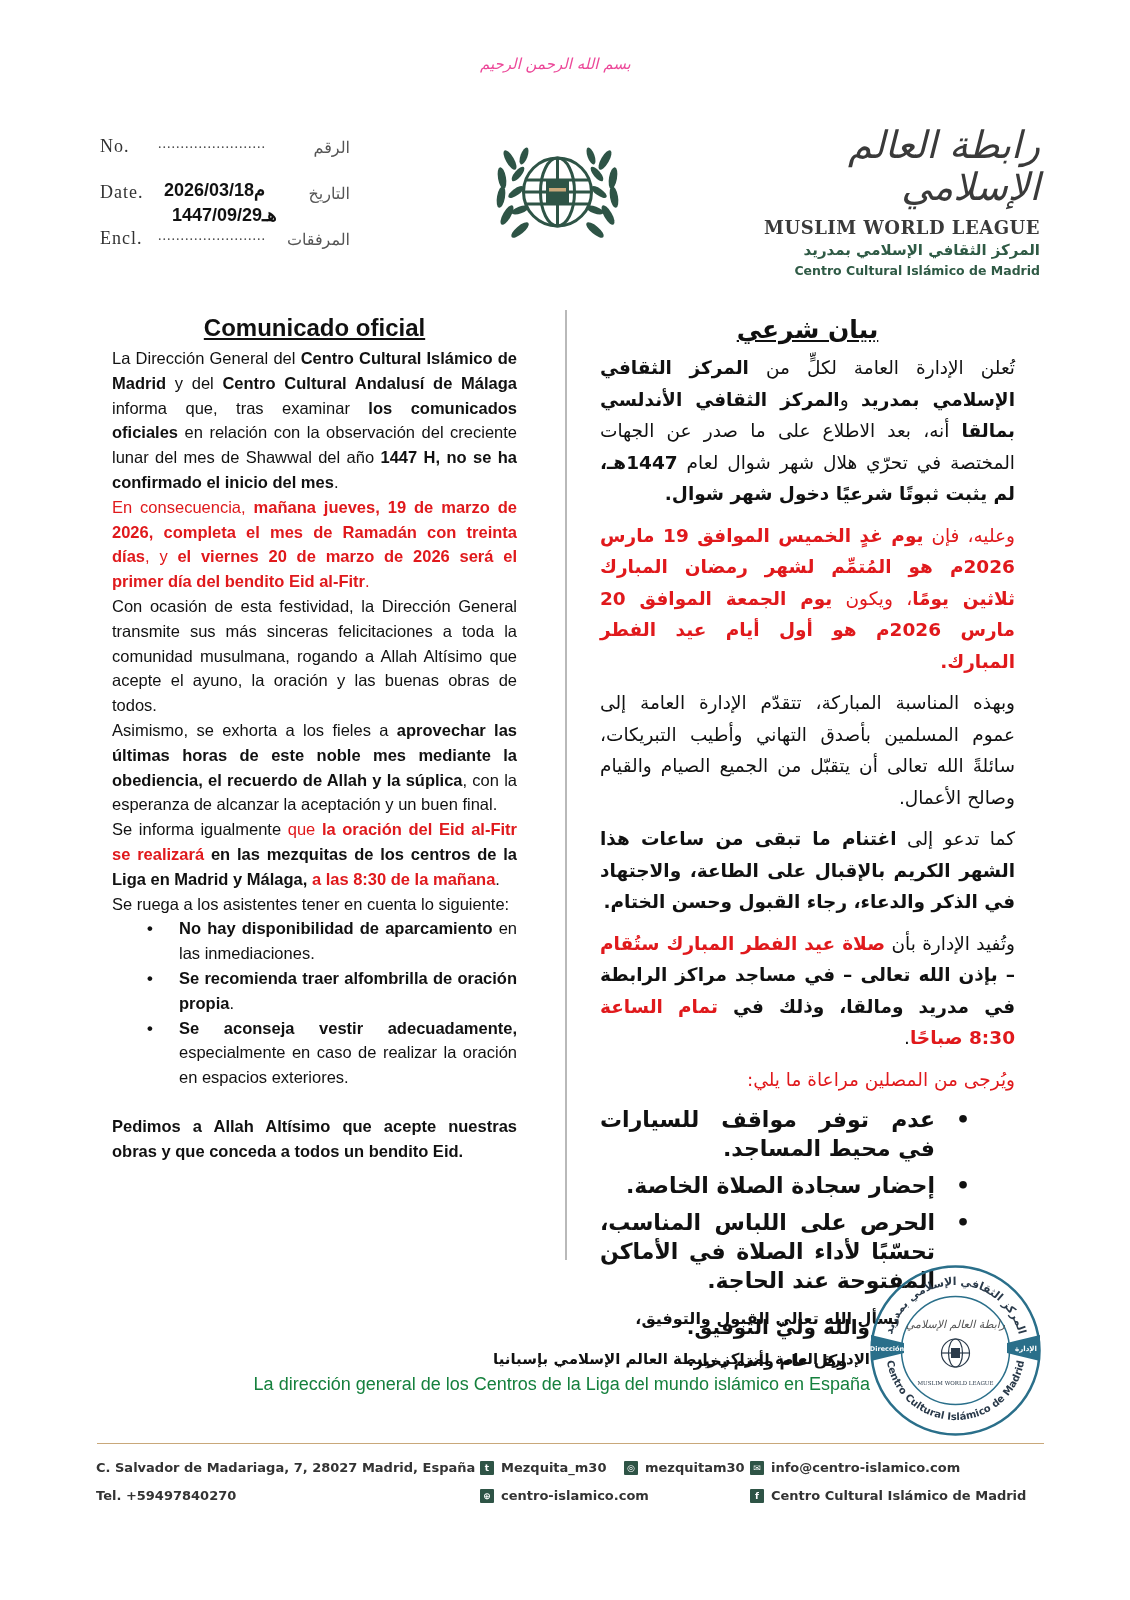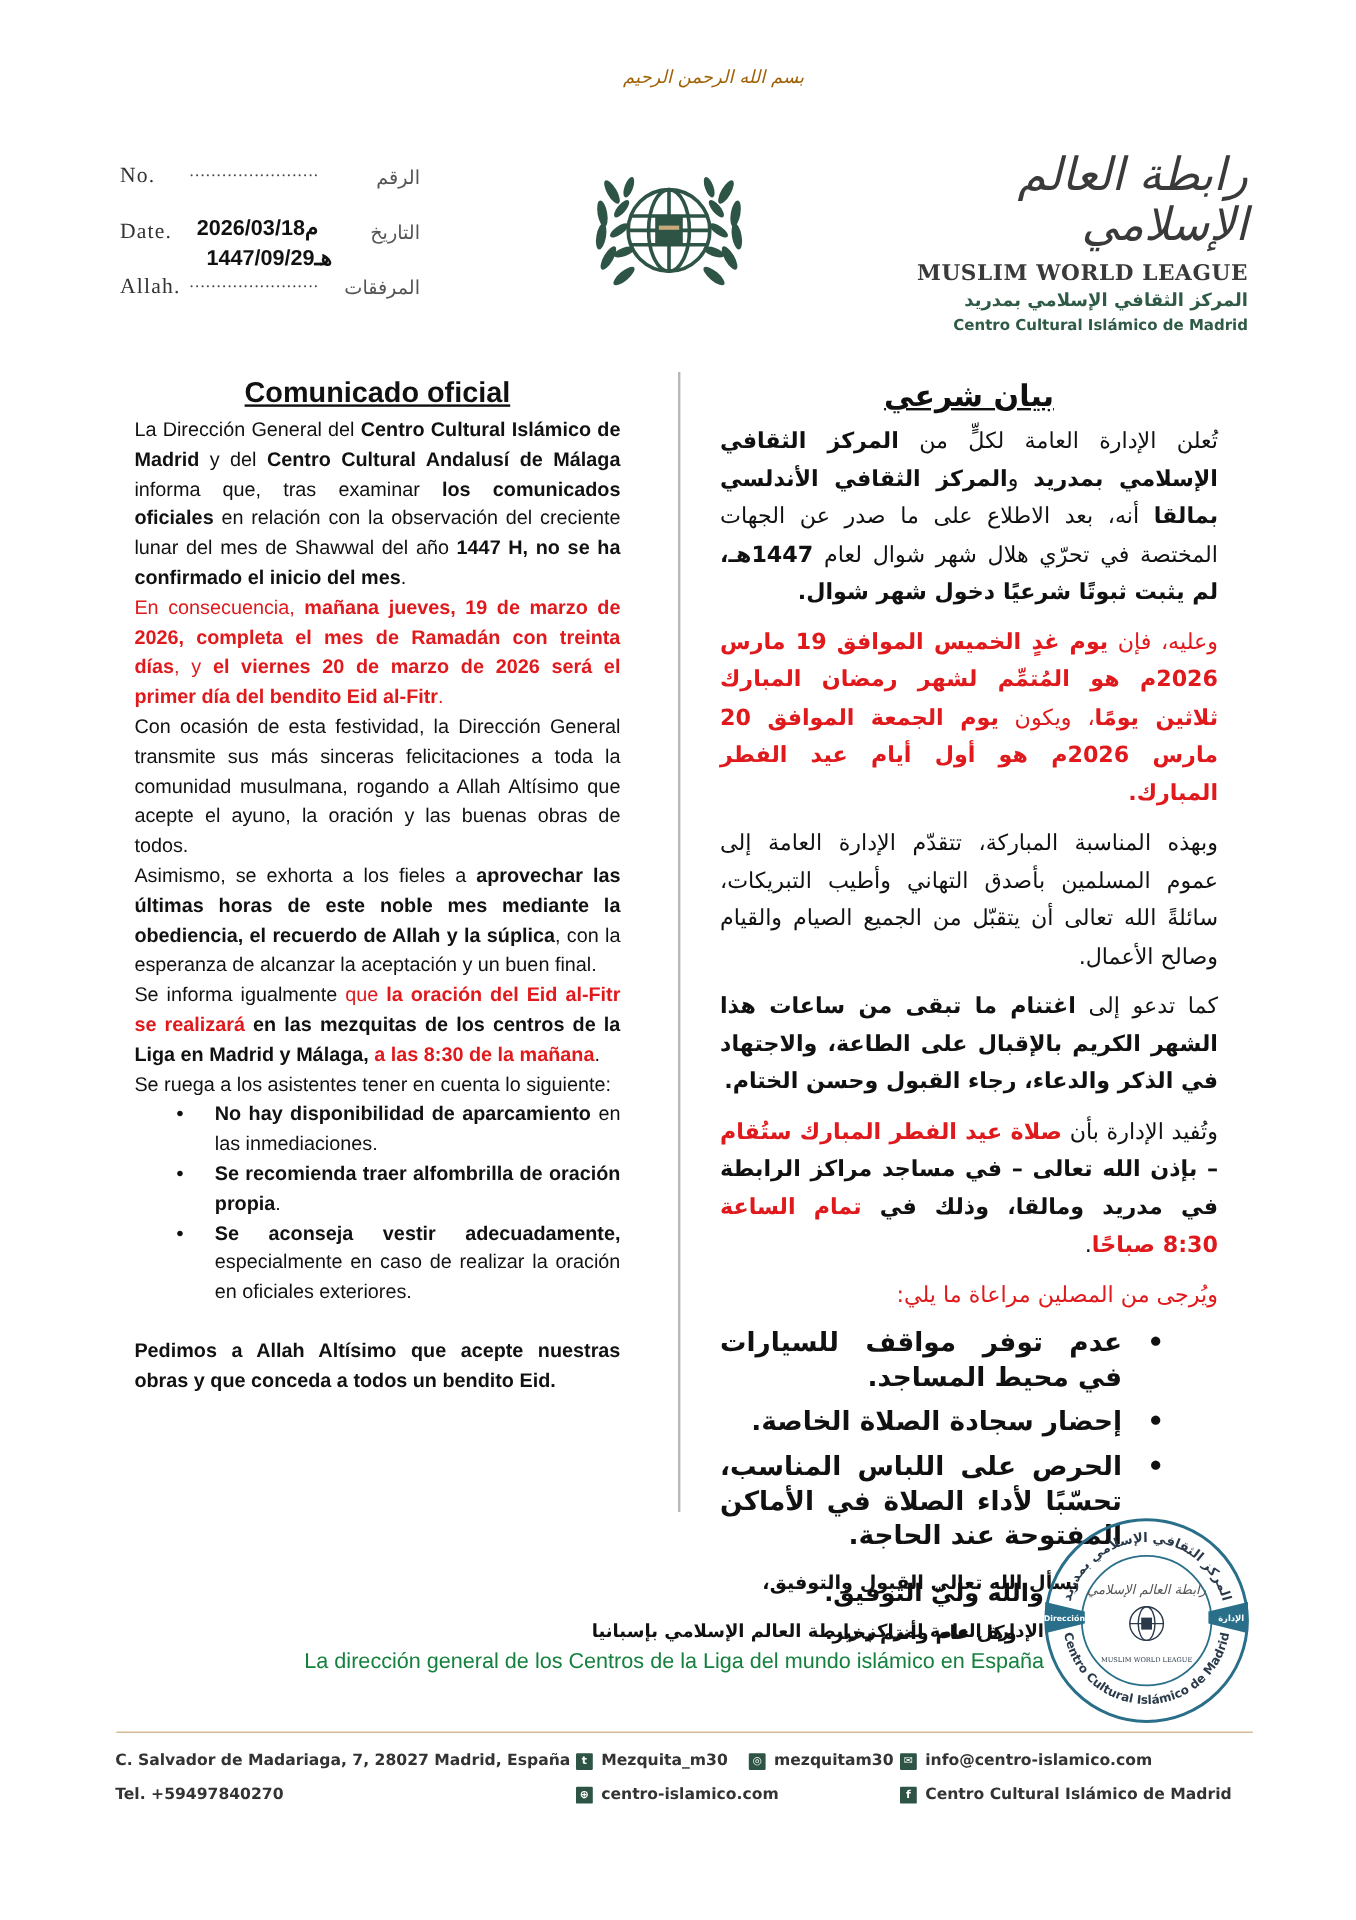--- a/index.html
+++ b/index.html
@@ -1,20 +1,20 @@
 <!DOCTYPE html>
 <html><head>
   <meta charset="utf-8">
   <style>
     * { box-sizing: border-box; margin: 0; padding: 0; }
     html, body { width: 1130px; height: 1600px; background: #ffffff; }
     body { position: relative; font-family: "DejaVu Sans", sans-serif; color: #111; overflow: hidden; }
 
-    .basmala { position: absolute; top: 55px; left: 480px; width: 190px; text-align: right;
-      font-family: "DejaVu Serif", serif; font-size: 15px; color: #a16207; font-style: italic; }
+    .basmala { position: absolute; top: 55px; left: 480px; width: 190px; text-align: left;
+      font-family: "DejaVu Serif", serif; font-size: 15px; color: #ec4899; font-style: italic; }
 
     
     .refs { position: absolute; top: 132px; left: 100px; width: 250px;
       font-family: "Liberation Serif", serif; font-size: 18px; color: #333; }
     .ref-row { position: relative; height: 46px; }
     .ref-label { position: absolute; left: 0; top: 4px; letter-spacing: 1px; }
     .ref-dots { position: absolute; left: 58px; top: 4px; color: #444; letter-spacing: 1px; font-size: 14px; }
     .ref-ar { position: absolute; right: 0; top: 6px; font-size: 16px; color: #555; direction: rtl; }
     .ref-value { position: absolute; left: 72px; top: 1px; font-family: "Liberation Sans", sans-serif; font-weight: bold; font-size: 18px; color: #111; }
     .ref-value2 { position: absolute; left: 72px; top: -20px; font-family: "Liberation Sans", sans-serif; font-weight: bold; font-size: 18px; color: #111; }
@@ -80,21 +80,21 @@
     <span class="ref-dots">........................</span>
     <span class="ref-ar">الرقم</span>
   </div>
   <div class="ref-row">
     <span class="ref-label">Date.</span>
     <span class="ref-value" style="left:64px">2026/03/18م</span>
     <span class="ref-ar">التاريخ</span>
   </div>
   <div class="ref-row">
     <span class="ref-value2">1447/09/29هـ</span>
-    <span class="ref-label">Allah.</span>
+    <span class="ref-label">Encl.</span>
     <span class="ref-dots">........................</span>
     <span class="ref-ar">المرفقات</span>
   </div>
 </div>
 
 <svg class="emblem" viewBox="0 0 135 120">
   <g fill="#2e5446">
 
     <g>
       <ellipse cx="20" cy="30" rx="4" ry="11" transform="rotate(-30 20 30)"></ellipse>
@@ -145,21 +145,21 @@
   <div class="col-title">Comunicado oficial</div>
   <p><span>La Dirección General del </span><span class="b">Centro Cultural Islámico de Madrid</span><span> y del </span><span class="b">Centro Cultural Andalusí de Málaga</span><span> informa que, tras examinar </span><span class="b">los comunicados oficiales</span><span> en relación con la observación del creciente lunar del mes de Shawwal del año </span><span class="b">1447 H, no se ha confirmado el inicio del mes</span><span>.</span></p>
   <p class="red"><span>En consecuencia</span><span>, </span><span class="b">mañana jueves, 19 de marzo de 2026, completa el mes de Ramadán con treinta días</span><span>, y </span><span class="b">el viernes 20 de marzo de 2026 será el primer día del bendito Eid al-Fitr</span><span>.</span></p>
   <p>Con ocasión de esta festividad, la Dirección General transmite sus más sinceras felicitaciones a toda la comunidad musulmana, rogando a Allah Altísimo que acepte el ayuno, la oración y las buenas obras de todos.</p>
   <p><span>Asimismo, se exhorta a los fieles a </span><span class="b">aprovechar las últimas horas de este noble mes mediante la obediencia, el recuerdo de Allah y la súplica</span><span>, con la esperanza de alcanzar la aceptación y un buen final.</span></p>
   <p><span>Se informa igualmente </span><span class="red">que </span><span class="red b">la oración del Eid al-Fitr se realizará</span><span class="b"> en las mezquitas de los centros de la Liga en Madrid y Málaga, </span><span class="red b">a las 8:30 de la mañana</span><span>.</span></p>
   <p>Se ruega a los asistentes tener en cuenta lo siguiente:</p>
   <ul class="es-list">
     <li><span class="b">No hay disponibilidad de aparcamiento</span><span> en las inmediaciones.</span></li>
     <li><span class="b">Se recomienda traer alfombrilla de oración propia</span><span>.</span></li>
-    <li><span class="b">Se aconseja vestir adecuadamente,</span><span> especialmente en caso de realizar la oración en oficiales exteriores.</span></li>
+    <li><span class="b">Se aconseja vestir adecuadamente,</span><span> especialmente en caso de realizar la oración en espacios exteriores.</span></li>
   </ul>
   <div class="gap"></div>
   <p class="b">Pedimos a Allah Altísimo que acepte nuestras obras y que conceda a todos un bendito Eid.</p>
 </div>
 
 <div class="col-ar">
   <div class="col-title">بيان شرعي</div>
   <p><span>تُعلن الإدارة العامة لكلٍّ من </span><span class="b">المركز الثقافي الإسلامي بمدريد</span><span> و</span><span class="b">المركز الثقافي الأندلسي بمالقا</span><span> أنه، بعد الاطلاع على ما صدر عن الجهات المختصة في تحرّي هلال شهر شوال لعام </span><span class="b">1447هـ، لم يثبت ثبوتًا شرعيًا دخول شهر شوال.</span></p>
   <p class="red"><span>وعليه، فإن </span><span class="b">يوم غدٍ الخميس الموافق 19 مارس 2026م هو المُتمِّم لشهر رمضان المبارك ثلاثين يومًا</span><span>، ويكون </span><span class="b">يوم الجمعة الموافق 20 مارس 2026م هو أول أيام عيد الفطر المبارك.</span></p>
   <p>وبهذه المناسبة المباركة، تتقدّم الإدارة العامة إلى عموم المسلمين بأصدق التهاني وأطيب التبريكات، سائلةً الله تعالى أن يتقبّل من الجميع الصيام والقيام وصالح الأعمال.</p>

